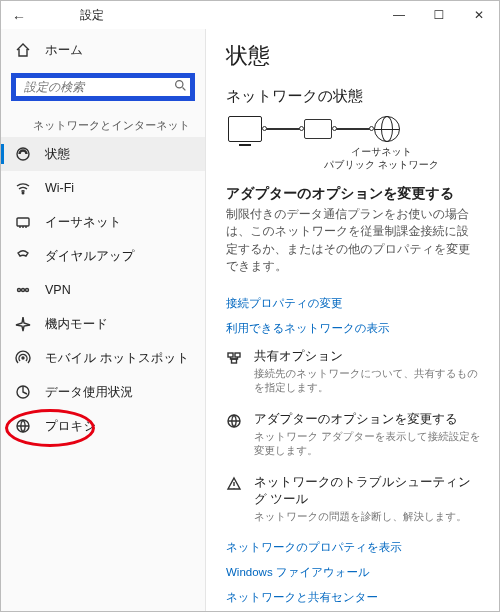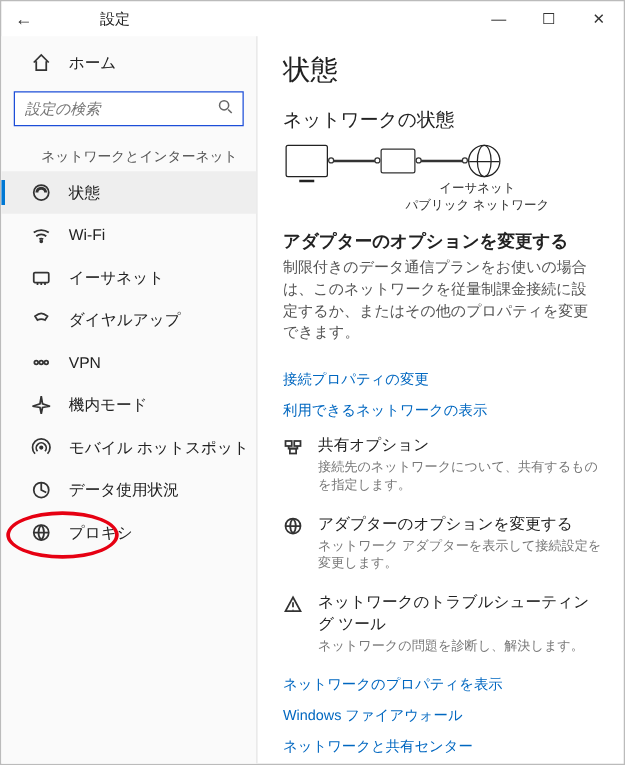--- a/index.html
+++ b/index.html
@@ -28,39 +28,39 @@
   .sidebar {
     width:205px; flex:none;
     background:#fafafa;
     border-right:1px solid #e5e5e5;
     display:flex; flex-direction:column;
     padding-top:4px;
   }
   .home-row, .nav-item {
     height:34px;
     display:flex; align-items:center;
-    padding-left:24px;
+    padding-left:14px;
     gap:14px;
     font-size:12.5px;
     color:#222;
   }
   .nav-item.group-title {
     font-size:11px; color:#555; height:30px; padding-left:32px; padding-top:6px;
   }
   .nav-item.active {
     background:#eee;
     position:relative;
   }
   .nav-item.active::before {
     content:""; position:absolute; left:0; top:7px; bottom:7px; width:3px; background:#0078d4;
   }
   .search-wrap { padding:6px 10px; }
   .search {
     width:100%; height:28px;
-    border:1px solid #1d4ed8;
+    border:5px solid #1d4ed8;
     background:#fff;
     padding:0 26px 0 8px;
     font-size:12px;
     color:#555;
     font-style:italic;
   }
   .search-wrap { position:relative; }
   .search-icon { position:absolute; right:18px; top:12px; color:#666; font-size:13px; }
   .icn { width:16px; height:16px; display:inline-flex; align-items:center; justify-content:center; flex:none; color:#333;}
   .icn svg { width:16px; height:16px; stroke:currentColor; fill:none; stroke-width:1.4; }

